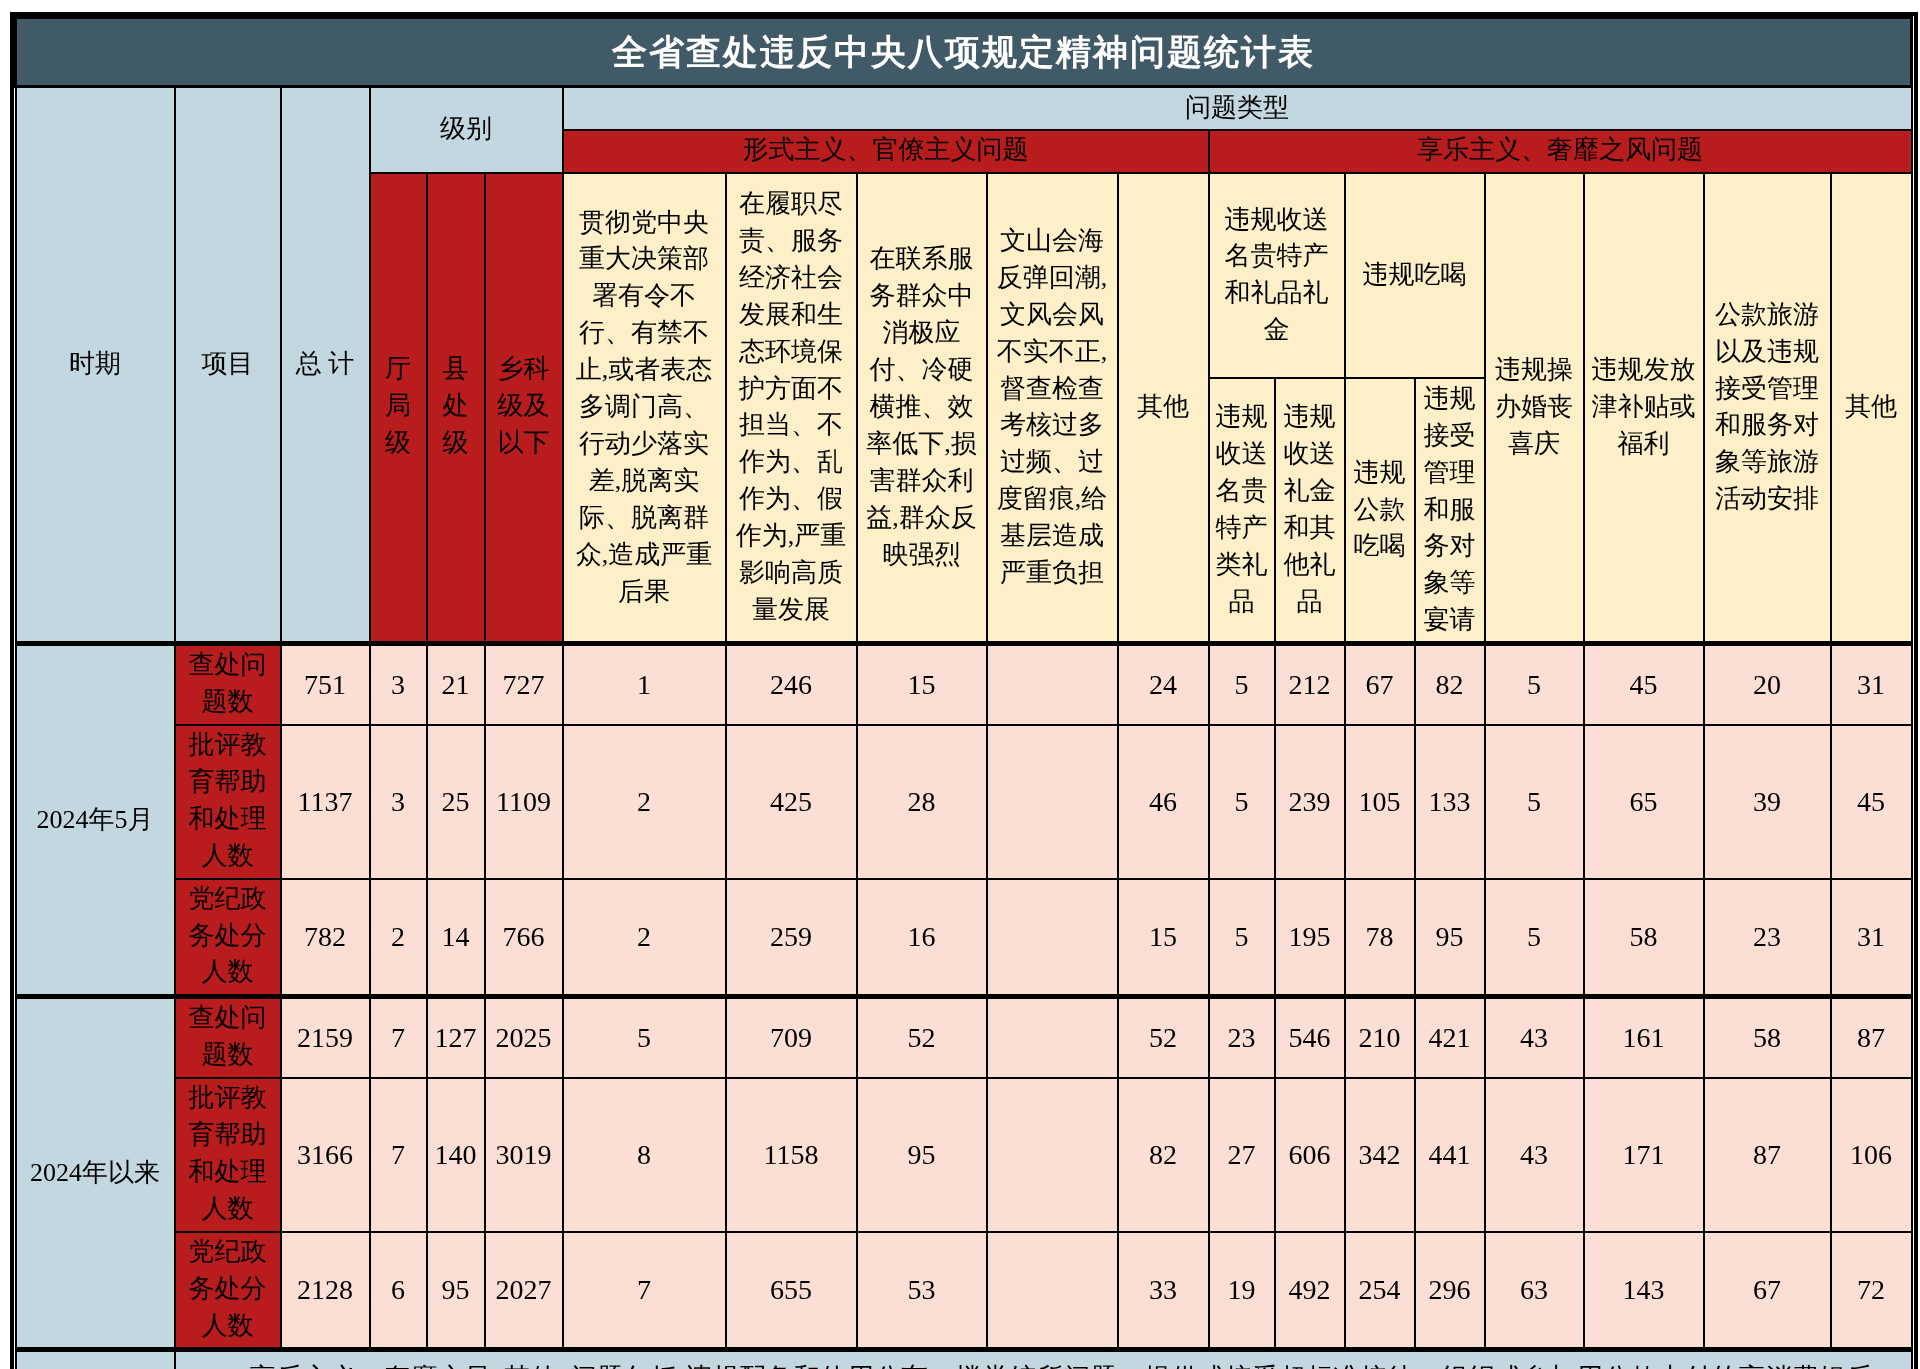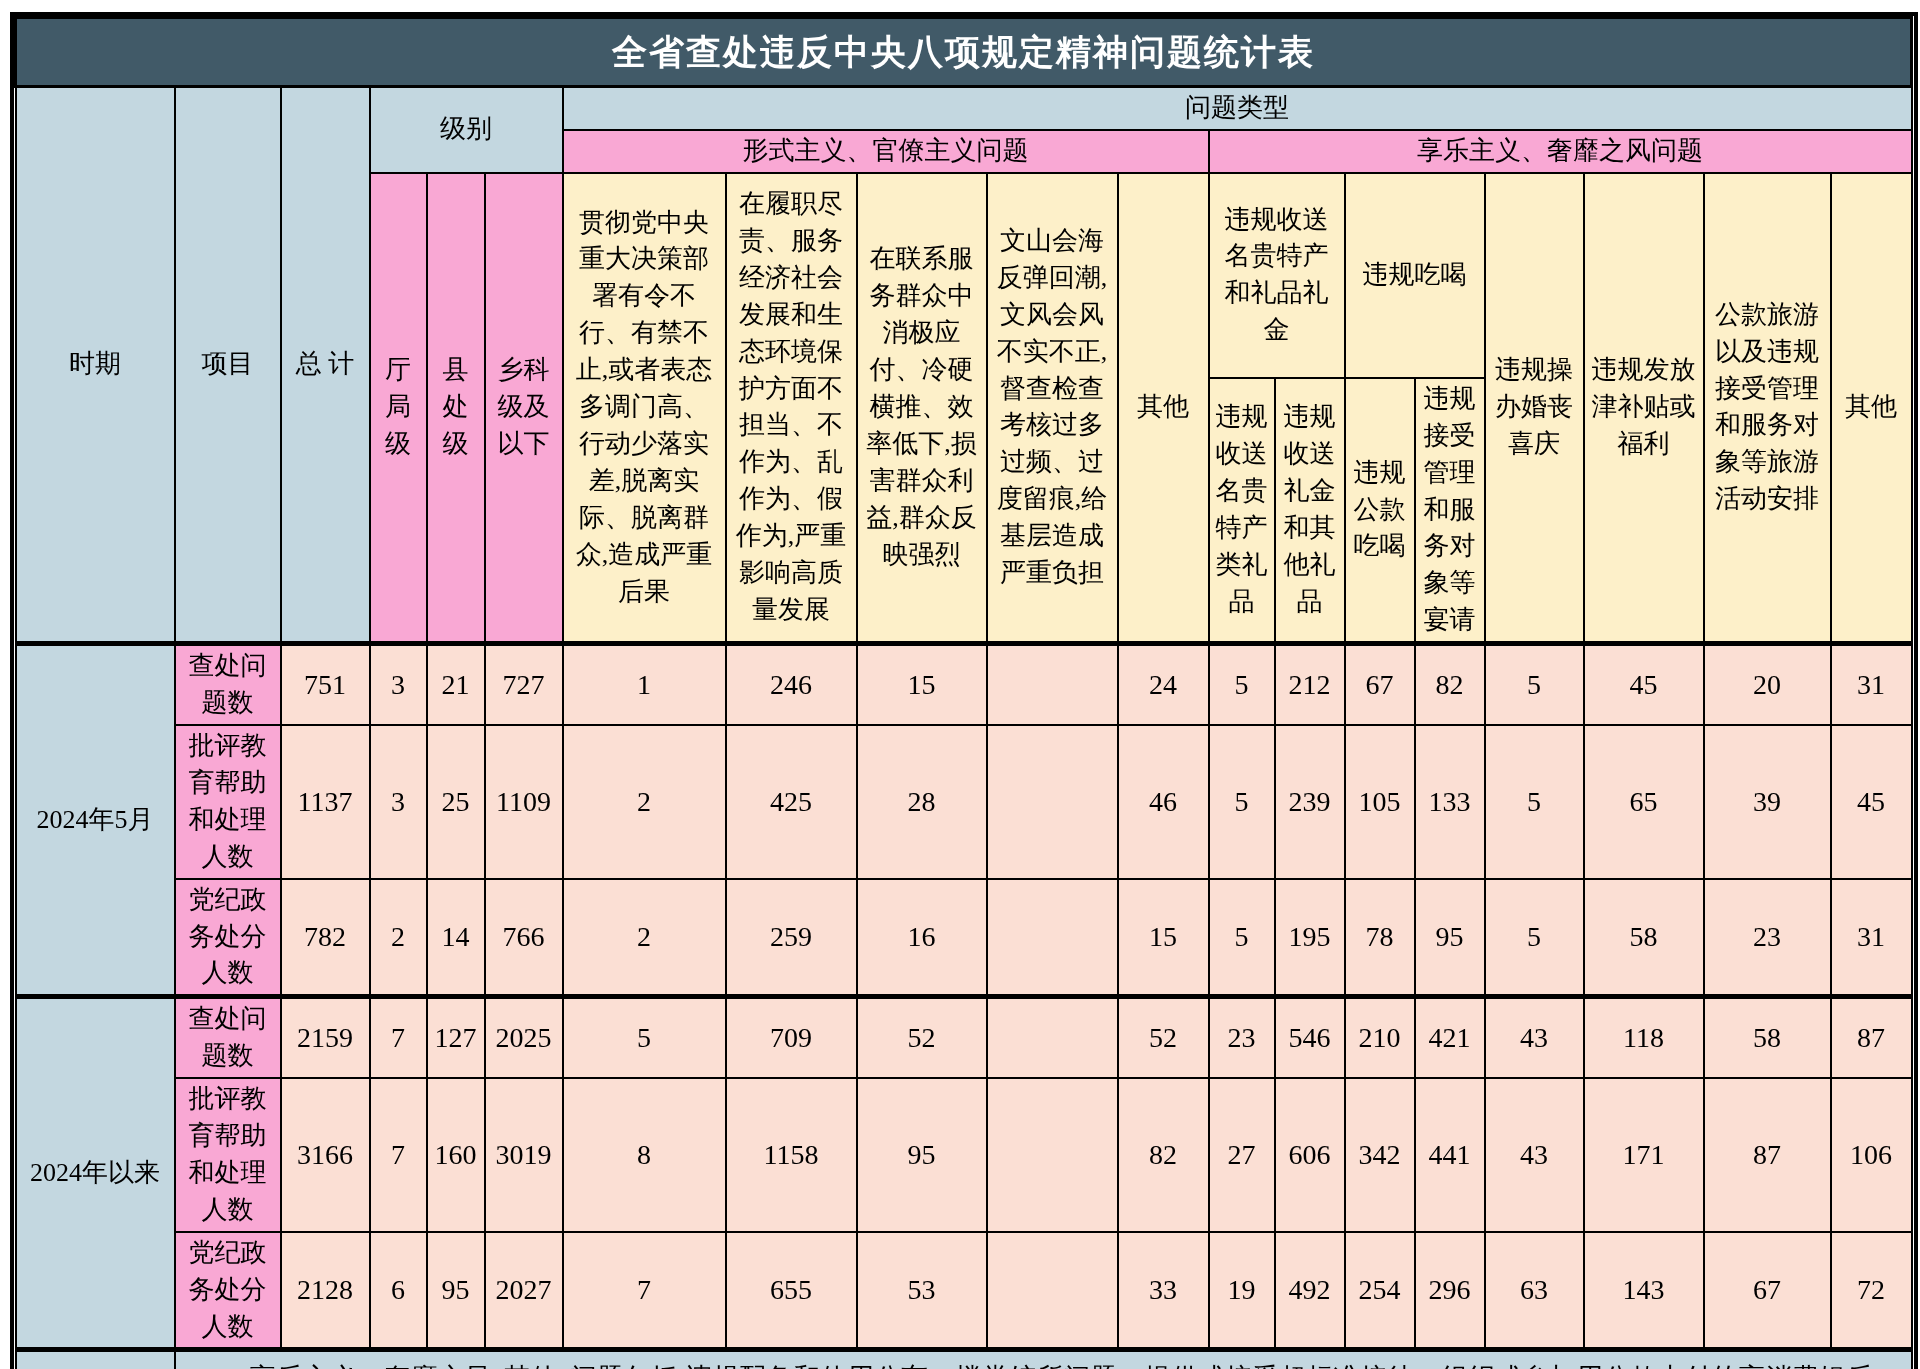--- a/index.html
+++ b/index.html
@@ -6,21 +6,21 @@
   body{width:1920px;height:1369px;position:relative;
        font-family:"Liberation Serif","DejaVu Serif",serif;color:#000;}
   .table-wrap{position:absolute;left:10px;top:12px;width:1900px;}
   table{border-collapse:collapse;table-layout:fixed;width:1898px;}
   td,th{border:2px solid #000;padding:2px 3px;text-align:center;vertical-align:middle;
         font-weight:normal;overflow:hidden;}
   .title-row th{background:#415a68;color:#fff;font-size:35px;font-weight:bold;
         font-family:"Liberation Sans","DejaVu Sans",sans-serif;letter-spacing:2px;
         border:3px solid #000;height:62px;}
   .bg-blue{background:#c3d7e0;}
-  .bg-green{background:#f9a8d4;}
+  .bg-green{background:#b91c1c;font-family:Liberation Mono, monospace;}
   .bg-yellow{background:#fdf0c9;}
   .bg-pink{background:#fbdfd4;}
   .hdr{font-size:26px;line-height:1.42;}
   .num{font-size:28px;}
   .thick-top td,.thick-top th{border-top-width:5px;}
   .outer{border:4px solid #000;}
   .remark-cell{text-align:left;font-size:27px;line-height:1.5;padding:6px 14px;}
   .remark-cell div{text-indent:2.2em;}
 </style>
 </head>
@@ -164,29 +164,29 @@
     <td class="bg-pink num">5</td>
     <td class="bg-pink num">709</td>
     <td class="bg-pink num">52</td>
     <td class="bg-pink num"></td>
     <td class="bg-pink num">52</td>
     <td class="bg-pink num">23</td>
     <td class="bg-pink num">546</td>
     <td class="bg-pink num">210</td>
     <td class="bg-pink num">421</td>
     <td class="bg-pink num">43</td>
-    <td class="bg-pink num">118</td>
+    <td class="bg-pink num">161</td>
     <td class="bg-pink num">58</td>
     <td class="bg-pink num">87</td>
   </tr>
   <tr style="height:126px">
     <td class="bg-green hdr">批评教育帮助和处理人数</td>
     <td class="bg-pink num">3166</td>
     <td class="bg-pink num">7</td>
-    <td class="bg-pink num">160</td>
+    <td class="bg-pink num">140</td>
     <td class="bg-pink num">3019</td>
     <td class="bg-pink num">8</td>
     <td class="bg-pink num">1158</td>
     <td class="bg-pink num">95</td>
     <td class="bg-pink num"></td>
     <td class="bg-pink num">82</td>
     <td class="bg-pink num">27</td>
     <td class="bg-pink num">606</td>
     <td class="bg-pink num">342</td>
     <td class="bg-pink num">441</td>

